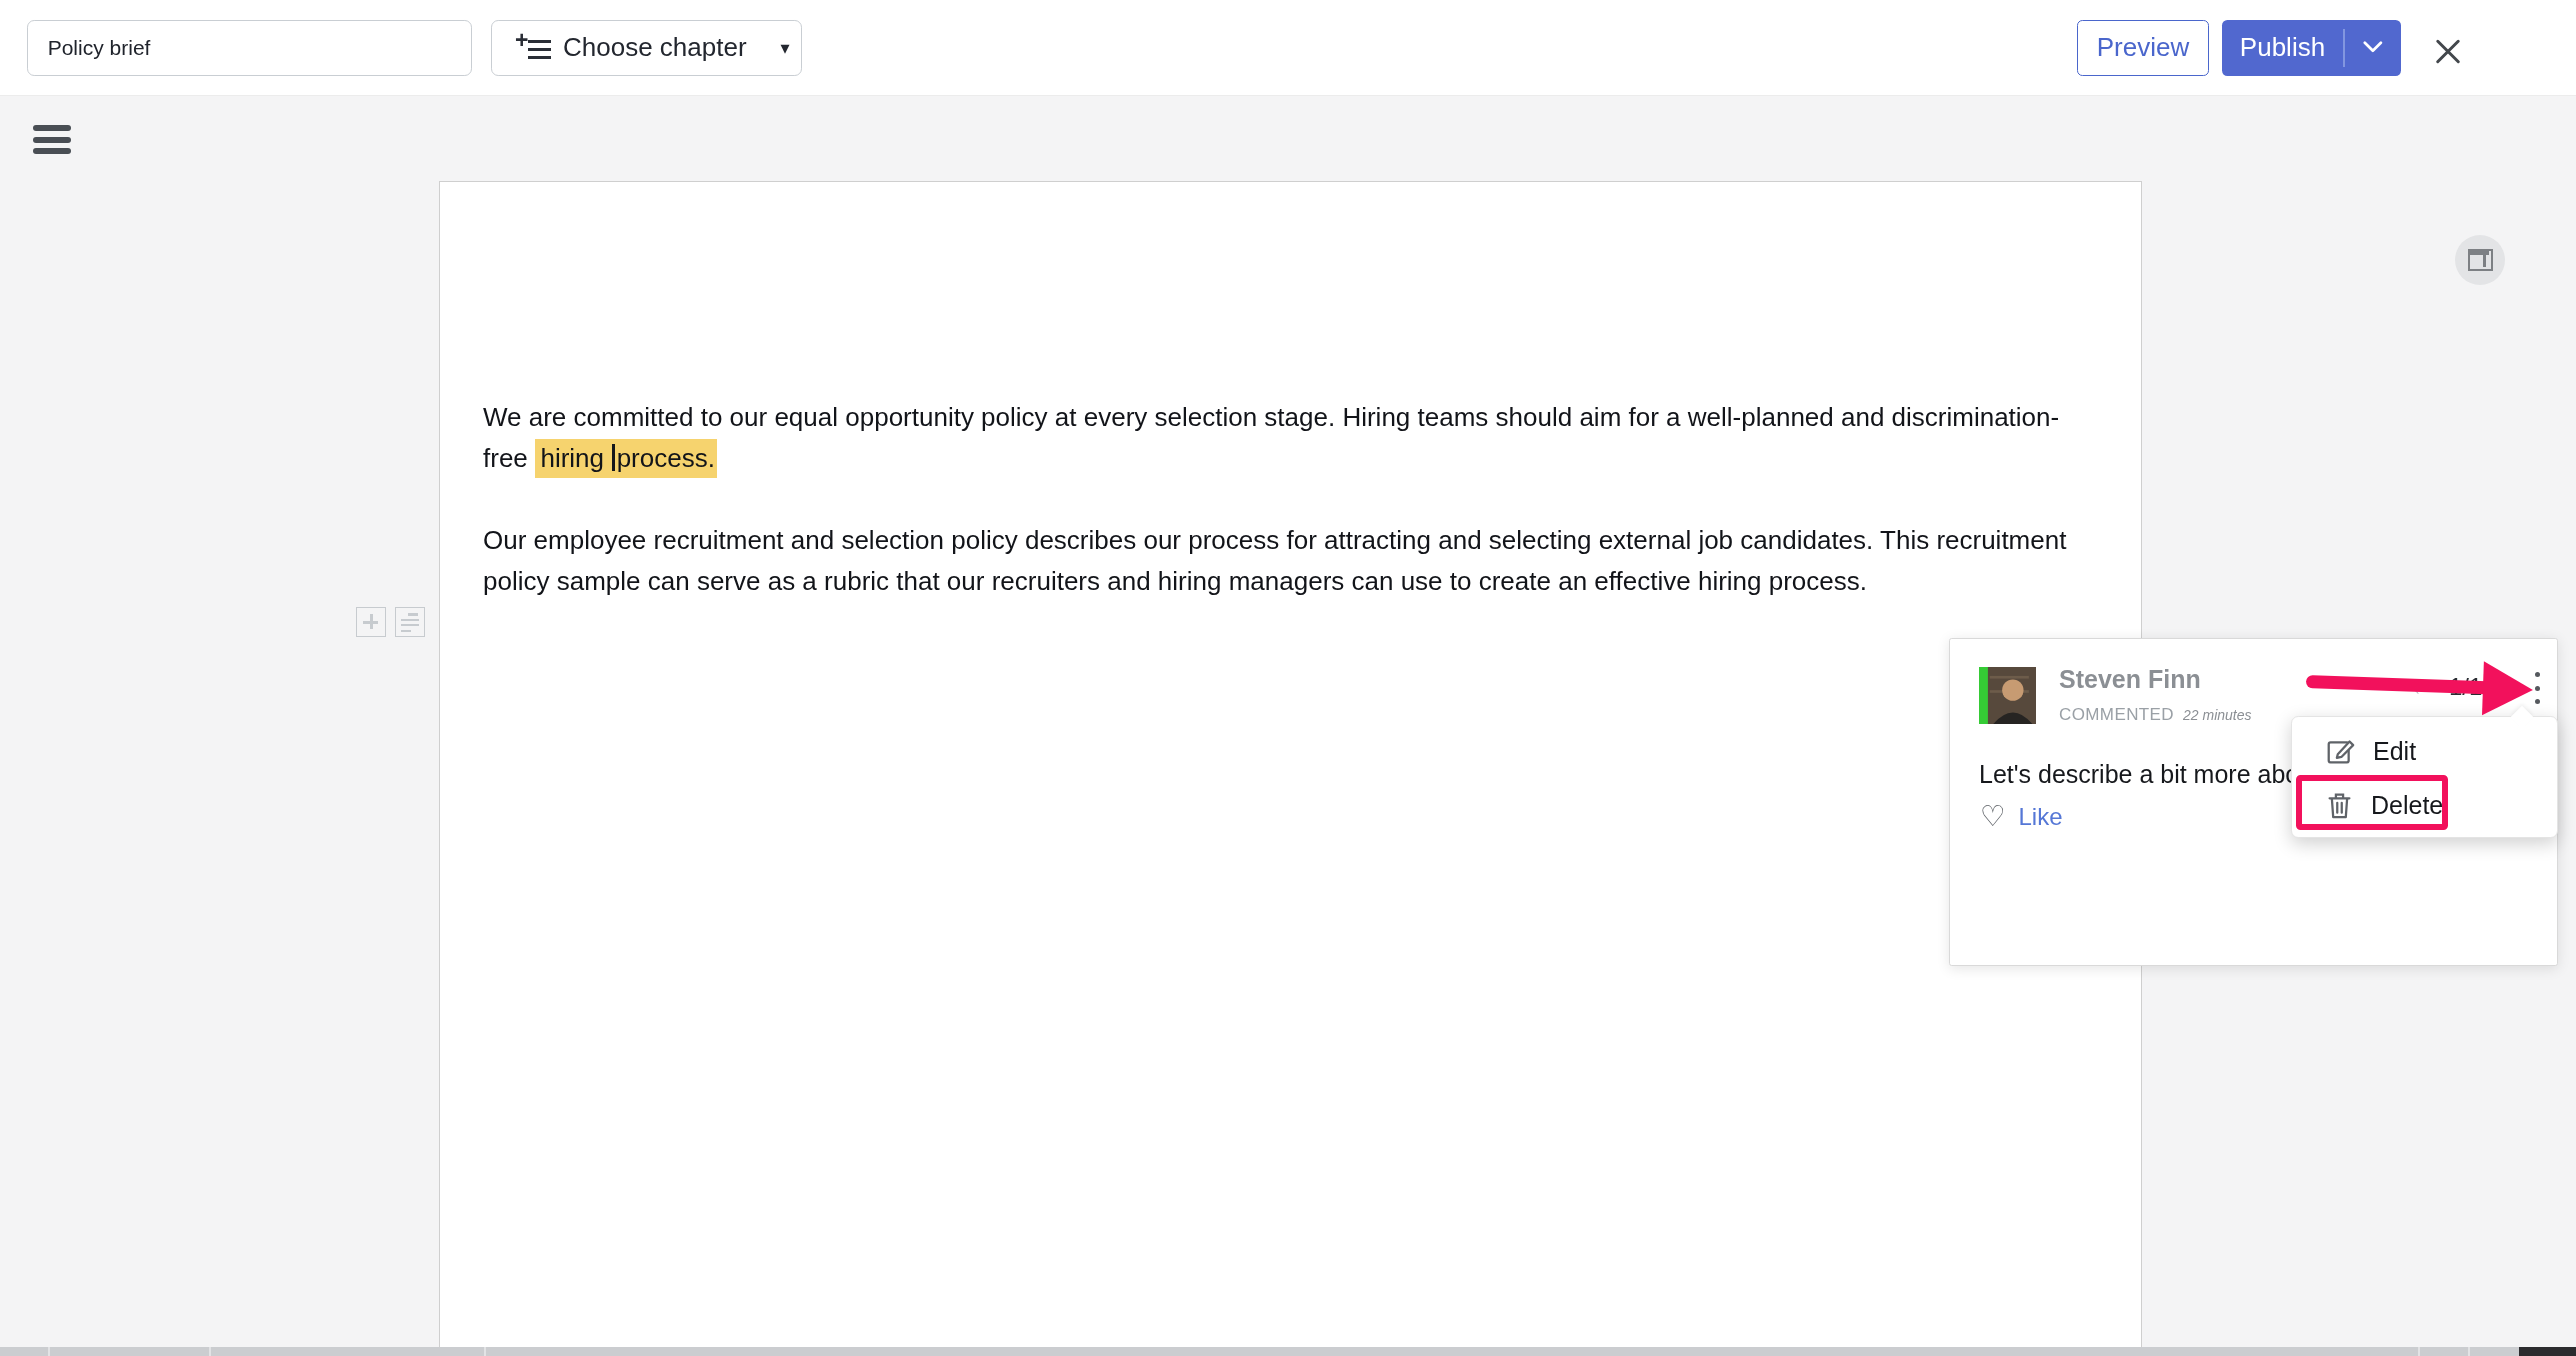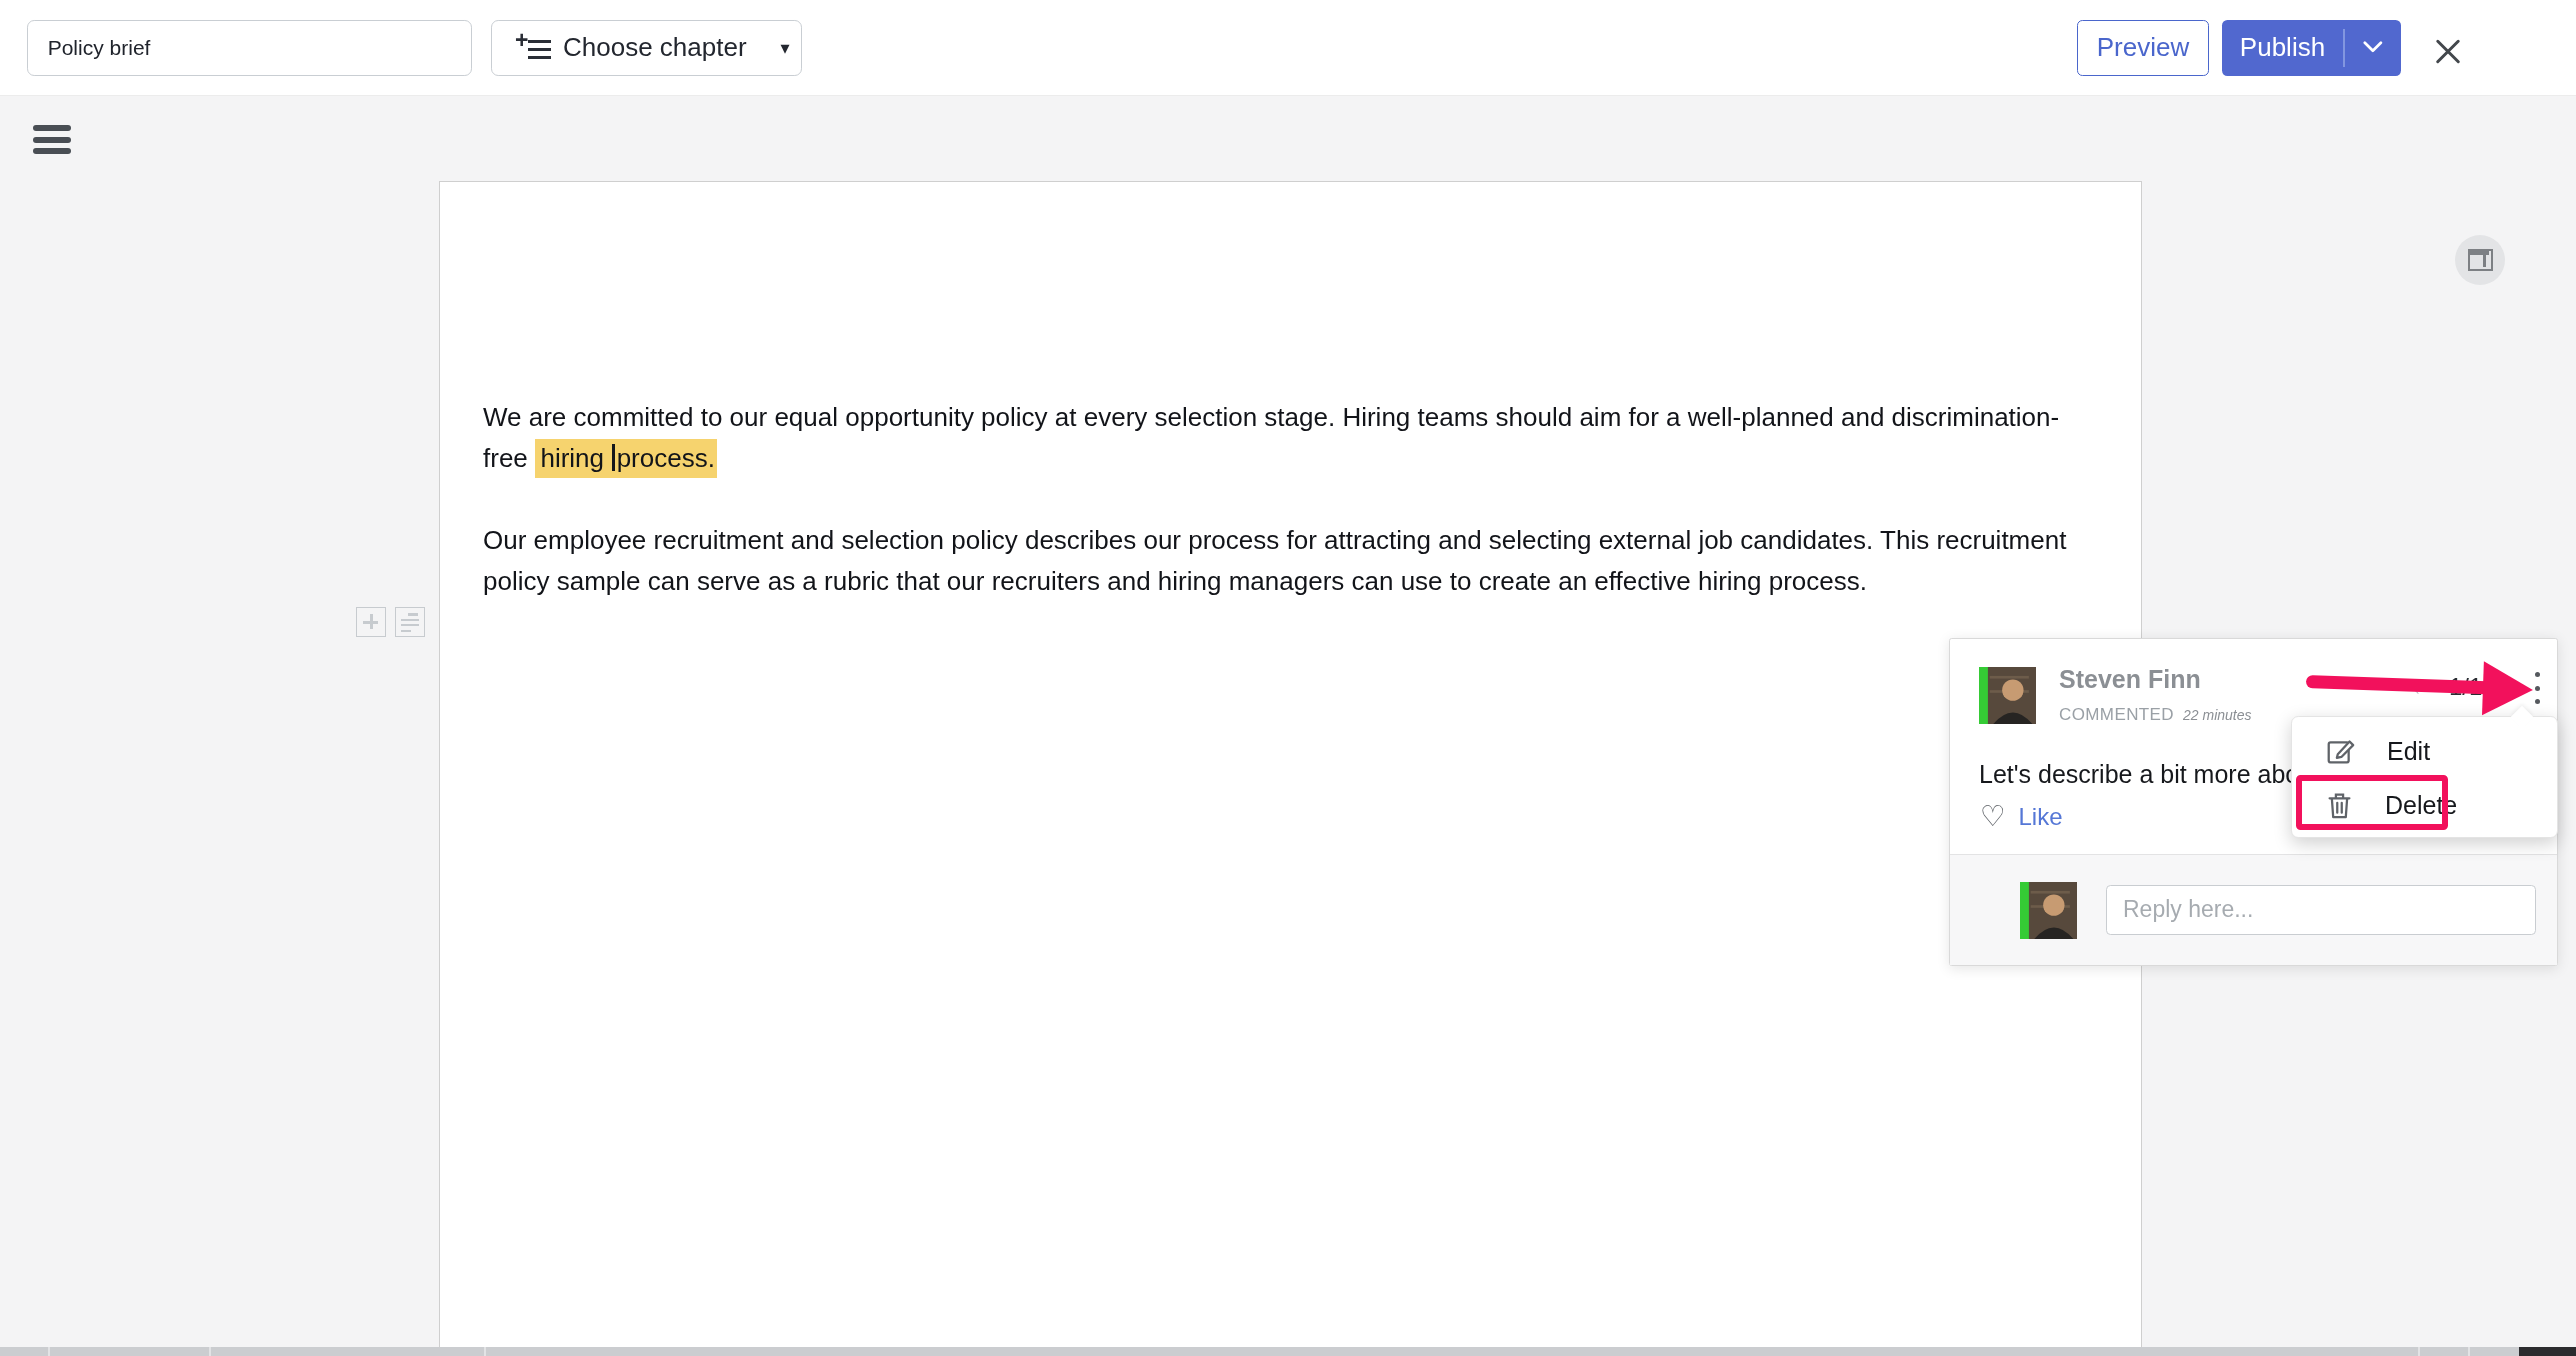--- a/index.html
+++ b/index.html
@@ -68,21 +68,21 @@
   .cp-heart { font-size:29px; color:#5f6368; line-height:29px; }
   .cp-like { font-size:24px; color:#5577d6; background:none; border:none; font-family:inherit; cursor:pointer; }
   .cp-reply { position:absolute; left:0; top:215px; width:607px; height:111px; background:#f7f7f8; border-top:0.9px solid #e3e3e4; }
   .cp-reply .avatar { position:absolute; left:70px; top:27px; }
   .reply-input { position:absolute; left:156px; top:29.5px; width:430px; height:50px; border:1.8px solid #c9cdd1; border-radius:4.5px; background:#fff; font-family:inherit; font-size:23px; color:#42464b; padding:0 16px; outline:none; }
   .reply-input::placeholder { color:#a6abb0; }
 
   
   .context-menu { position:absolute; left:2291px; top:716px; width:267px; height:122px; background:#fff; border:0.9px solid #e4e4e4; border-radius:7.2px; box-shadow:0 5.4px 18px rgba(0,0,0,0.18); z-index:20; }
   .menu-notch { position:absolute; left:222px; top:-8px; width:16px; height:16px; background:#fff; transform:rotate(45deg); box-shadow:-1.8px -1.8px 3.6px rgba(0,0,0,0.05); }
-  .menu-item { position:absolute; left:0; width:267px; height:54px; display:flex; align-items:center; background:none; border:none; font-family:inherit; font-size:25px; color:#16181c; cursor:pointer; padding-left:34px; gap:32px; }
+  .menu-item { position:absolute; left:0; width:267px; height:54px; display:flex; align-items:center; background:none; border:none; font-family:inherit; font-size:25px; color:#16181c; cursor:pointer; padding-left:34px; gap:18px; }
   .menu-item.edit { top:7.2px; }
   .menu-item.delete { top:61px; }
   .menu-item svg { flex:0 0 auto; }
 
   
   .annot-rect { position:absolute; left:2296px; top:775px; width:152px; height:55px; border:6.3px solid #f2115c; border-radius:4.5px; z-index:30; pointer-events:none; }
   .annot-arrow { position:absolute; left:2306px; top:658px; width:227px; height:55px; transform:rotate(2deg); z-index:31; pointer-events:none; }
   .annot-arrow .tail { position:absolute; left:0; top:20.6px; width:181px; height:13.4px; background:#f2115c; border-radius:7.2px 0 0 7.2px; }
   .annot-arrow .head { position:absolute; left:177px; top:0.9px; width:0; height:0; border-top:27px solid transparent; border-bottom:27px solid transparent; border-left:50px solid #f2115c; }
 
@@ -177,33 +177,20 @@
     <button class="cp-kebab">
       <i style="top:3.6px;"></i>
         <i style="top:17px;"></i>
         <i style="top:30px;"></i>
     </button>
     <div class="cp-body">Let's describe a bit more abo</div>
     <div class="cp-like-row">
       <span class="cp-heart">♡</span>
       <button class="cp-like">Like</button>
     </div>
-    <div class="cp-reply">
-      <div class="avatar">
-        <svg width="57" height="57" viewBox="0 0 64 64">
-          <rect x="0" y="0" width="64" height="64" fill="#57493c"></rect>
-          <rect x="12" y="10" width="44" height="3" fill="#6d5c4a"></rect>
-          <rect x="12" y="26" width="44" height="3" fill="#6d5c4a"></rect>
-          <circle cx="38" cy="26" r="12" fill="#c79b72"></circle>
-          <path d="M16 64 Q38 38 60 64 Z" fill="#262422"></path>
-          <rect x="0" y="0" width="10" height="64" fill="#35cb35"></rect>
-        </svg>
-      </div>
-      <input class="reply-input" type="text" placeholder="Reply here..." style="">
-    </div>
   </div>
 
   <div class="context-menu">
     <span class="menu-notch"></span>
     <button class="menu-item edit">
       <svg width="29" height="29" viewBox="0 0 32 32">
         <rect x="3" y="6" width="22" height="22" rx="2" fill="none" stroke="#5f6368" stroke-width="2.5"></rect>
         <path d="M13 19 L26 5 L30 9 L17 22 L12 23 Z" fill="#ffffff" stroke="#5f6368" stroke-width="2.5" stroke-linejoin="round"></path>
       </svg>
       <span>Edit</span>

